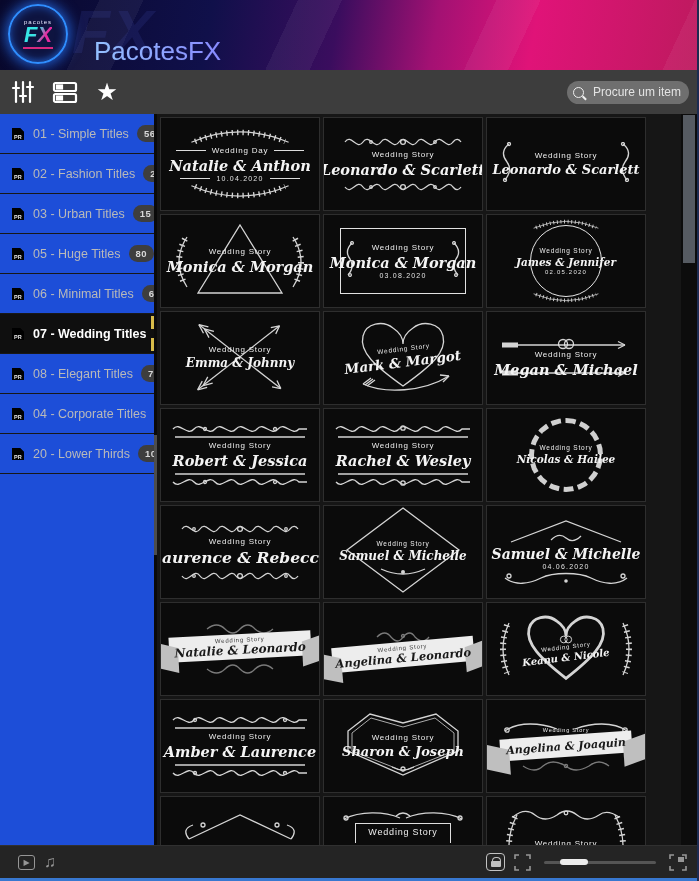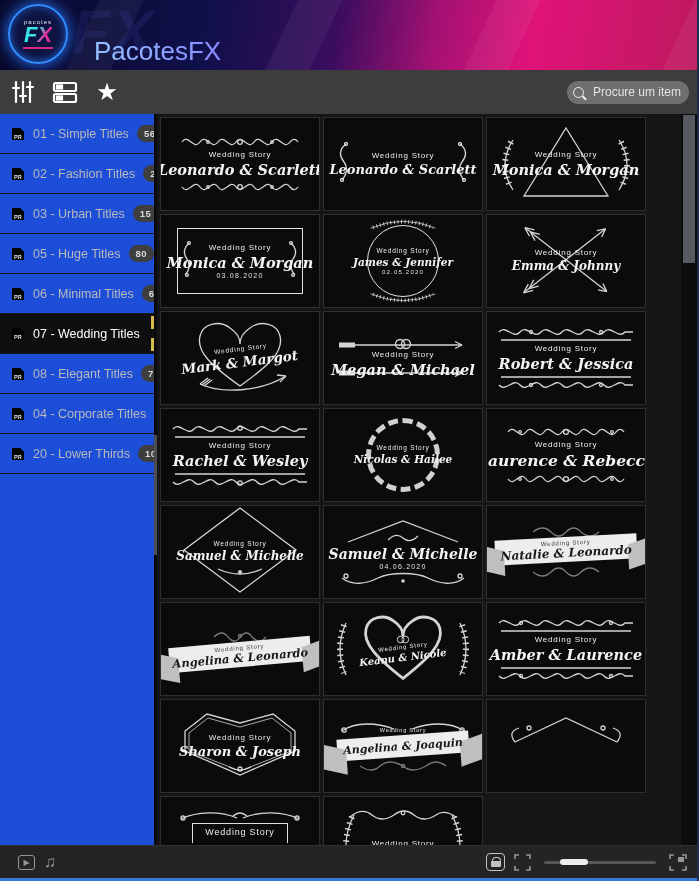--- a/index.html
+++ b/index.html
@@ -51,21 +51,21 @@
     border-right:3px solid #0a0a0a; }
   .sb-row { position:relative; height:40px; display:flex; align-items:center; padding:0 4px 0 10px;
     border-bottom:1px solid #181818; cursor:pointer; overflow:hidden; white-space:nowrap; }
   .sb-row .pr-icon { flex:0 0 auto; margin-right:7px; }
   .pr-icon svg { display:block; }
   .sb-label { font-size:12.5px; color:#b9b9b9; flex:0 0 auto; }
   .sb-badge { margin-left:8px; flex:0 0 auto; background:#3e3e3e; color:#d9d9d9; font-size:9.5px;
     font-weight:bold; border-radius:9px; padding:3px 7px; letter-spacing:.5px; }
   .sb-badge:empty { display:none; }
   .sb-row.sel { background:#0f0f0f; }
-  .sb-row.sel .sb-label { color:#ffffff; font-weight:normal; }
+  .sb-row.sel .sb-label { color:#ffffff; font-weight:bold; }
   .sel-mark { position:absolute; right:0; width:3px; height:13px; background:#d8bc4a; }
   .sel-mark.tm { top:2px; } .sel-mark.bm { bottom:2px; }
   .sb-scrollthumb { position:absolute; right:-3px; top:321px; width:3px; height:120px; background:#4d4d4d; }
 
   
   .main { position:absolute; left:157px; top:114px; right:0; bottom:36px; background:#161616; overflow:hidden; }
   .scroll-track { position:absolute; right:0; top:0; bottom:0; width:16px; background:#0c0c0c; }
   .scroll-thumb { position:absolute; right:2px; top:1px; width:12px; height:148px; background:#565b62;
     cursor:grab; }
   .grid { position:absolute; left:3px; top:3px; display:grid; grid-template-columns:repeat(3,160px);
@@ -265,20 +265,37 @@
         </span>
       <span class="sb-label">20 - Lower Thirds</span>
       <span class="sb-badge">100</span>
     </div>
     <div class="sb-scrollthumb"></div>
   </div>
 
   <div class="main">
     <div class="grid">
 
+      <div class="cell">
+        <div class="orn">
+            <svg width="108" height="20" viewBox="0 0 120 20">
+              <path d="M6,17 Q60,-6 114,17"></path>
+              <path class="leaf" d="M10,16 Q60,-4 110,16"></path>
+            </svg>
+          </div>
+        <div class="sub lines">Wedding Day</div>
+        <div class="name">Natalie &amp; Anthon</div>
+        <div class="date lines">10.04.2020</div>
+        <div class="orn flipv">
+            <svg width="108" height="20" viewBox="0 0 120 20">
+              <path d="M6,17 Q60,-6 114,17"></path>
+              <path class="leaf" d="M10,16 Q60,-4 110,16"></path>
+            </svg>
+          </div>
+      </div>
 
       <div class="cell">
         <div class="orn">
             <svg width="120" height="16" viewBox="0 0 120 16">
               <path d="M2,8 C8,-1 14,17 20,8 C26,-1 32,17 38,8 C44,-1 50,17 56,8 C62,-1 68,17 74,8 C80,-1 86,17 92,8 C98,-1 104,17 110,8 C113,4 116,5 118,8"></path>
               <circle cx="60" cy="8" r="2.4"></circle>
               <circle cx="28" cy="8" r="1.3"></circle>
               <circle cx="92" cy="8" r="1.3"></circle>
             </svg>
           </div>

